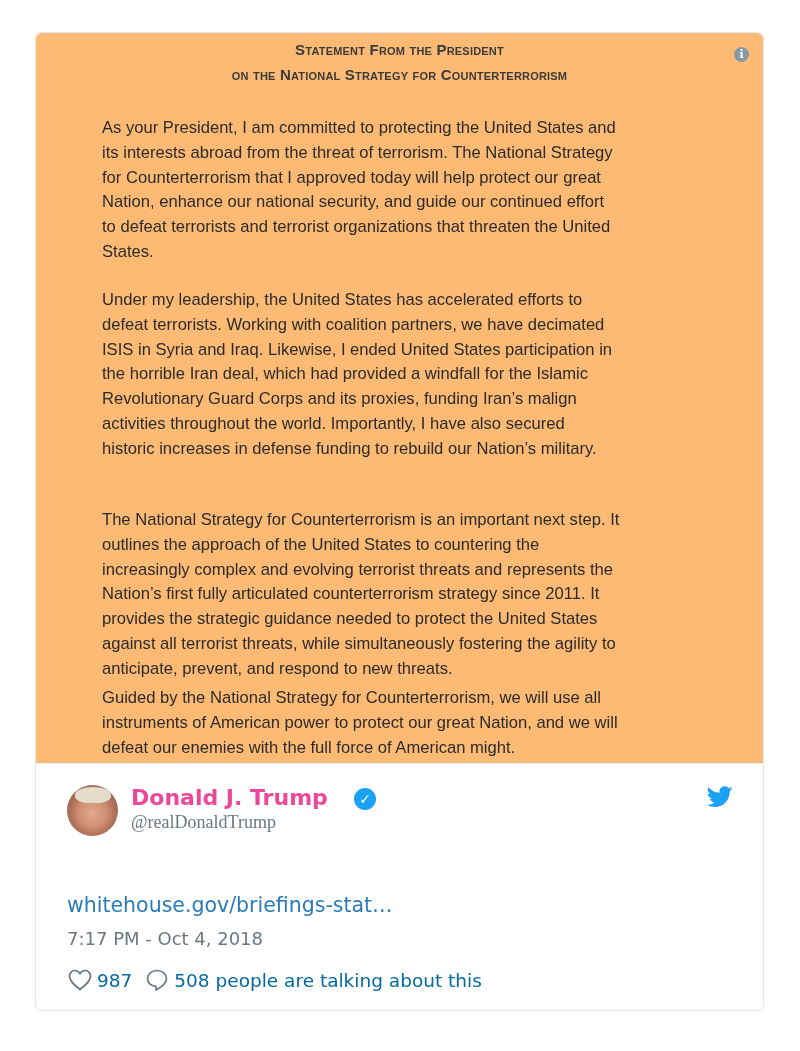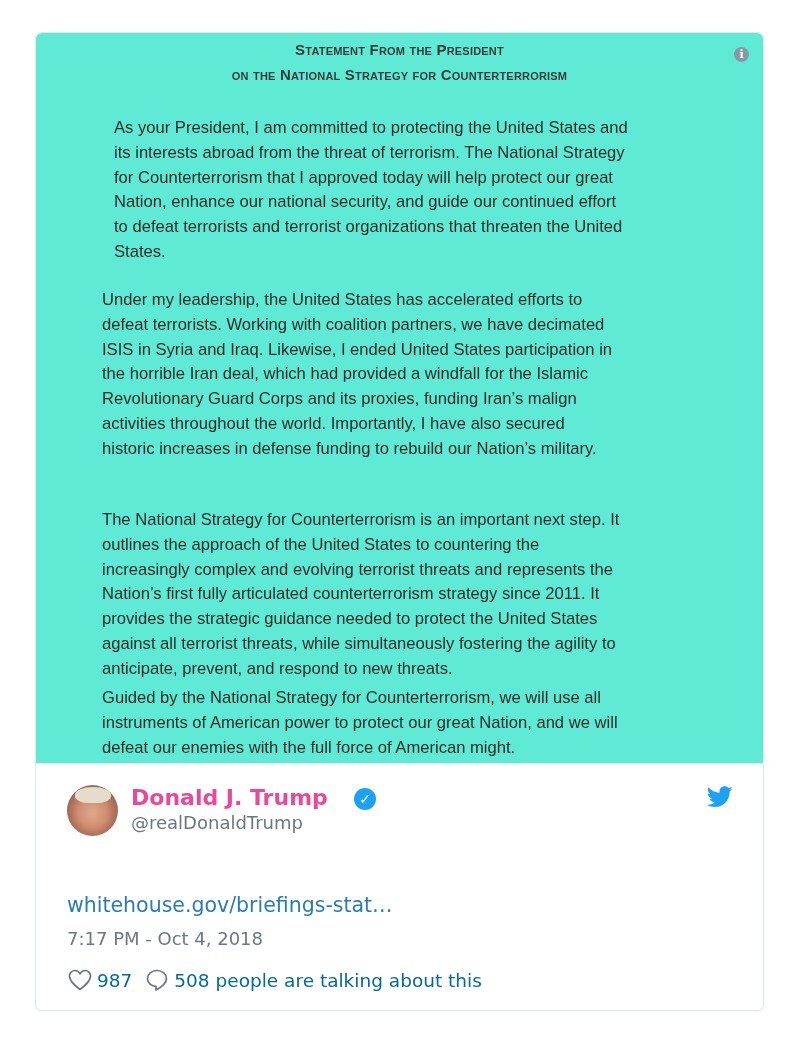--- a/index.html
+++ b/index.html
@@ -4,60 +4,60 @@
 <style>
   html, body { margin:0; padding:0; background:#ffffff; }
   body { width:800px; height:1051px; position:relative; overflow:hidden; font-family:"DejaVu Sans", sans-serif; }
   .card {
     position:absolute; left:35px; top:32px; width:729px; height:979px;
     border:1px solid #e1e8ed; border-radius:6px; background:#fff; box-sizing:border-box;
     box-shadow:0 1px 2px rgba(0,0,0,0.04);
   }
   .media {
     position:absolute; left:0; top:0; width:100%; height:730px;
-    border-bottom:1px solid #e6ecf0; background:#5eead4; border-radius:6px 6px 0 0; overflow:hidden;
+    border-bottom:1px solid #e6ecf0; background:#fdba74; border-radius:6px 6px 0 0; overflow:hidden;
   }
   .doc-title {
     position:absolute; left:0; width:100%; text-align:center;
     font-family:"Liberation Sans", sans-serif; color:#3a3a3a; font-variant:small-caps;
     font-weight:bold; letter-spacing:0.2px;
   }
   .doc-title.l1 { top:8px; font-size:15px; }
   .doc-title.l2 { top:33px; font-size:15px; }
   .info-icon {
     position:absolute; right:14px; top:14px; width:15px; height:15px; border-radius:50%;
     background:#8899a6; color:#fff; font-size:11px; font-weight:bold; text-align:center; line-height:15px;
     font-family:"DejaVu Serif", serif;
   }
   .para {
     position:absolute; left:66px; width:620px; margin:0;
     font-family:"Liberation Sans", sans-serif; font-size:16.6px; line-height:24.8px; color:#2b2b2b;
     white-space:pre-line;
   }
-  .p1 { top:83px;margin-left:12px; }
+  .p1 { top:83px; }
   .p2 { top:255px; }
   .p3 { top:436px;margin-top:39px; }
   .p4 { top:653px; }
 
   .avatar {
     position:absolute; left:31px; top:752px; width:51px; height:51px; border-radius:50%;
     background: radial-gradient(circle at 50% 55%, #e0a98c 0%, #cf8e72 38%, #b6745c 55%, #9a6a58 70%, #c9d4dc 100%);
     overflow:hidden;
   }
   .avatar .hair { position:absolute; left:8px; top:2px; width:36px; height:16px; border-radius:50% 50% 40% 40%; background:#e6dccb; }
   .name {
     position:absolute; left:95px; top:752px; font-size:22px; font-weight:bold; color:#ec4899;
     font-family:"DejaVu Sans", sans-serif;
   }
   .verified {
     position:absolute; left:318px; top:755px; width:22px; height:22px; border-radius:50%; background:#1da1f2;
     color:#fff; text-align:center; line-height:22px; font-size:14px; font-weight:bold;
   }
   .handle {
-    position:absolute; left:95px; top:779px; font-size:18px; color:#697882;
+    position:absolute; left:95px; top:779px; font-size:18px; color:#697882;font-family:Liberation Serif, serif;
   }
   .bird { position:absolute; left:671px; top:753px; width:26px; height:22px; }
   .tweet-text {
     position:absolute; left:31px; top:826px; font-size:20.5px; color:#1c2022; line-height:31px;
   }
   .tweet-link {
     position:absolute; left:31px; top:857px; font-size:20.5px; color:#2b7bb9; text-decoration:none; line-height:31px;
   }
   .timestamp {
     position:absolute; left:31px; top:895px; font-size:18px; color:#697882;

